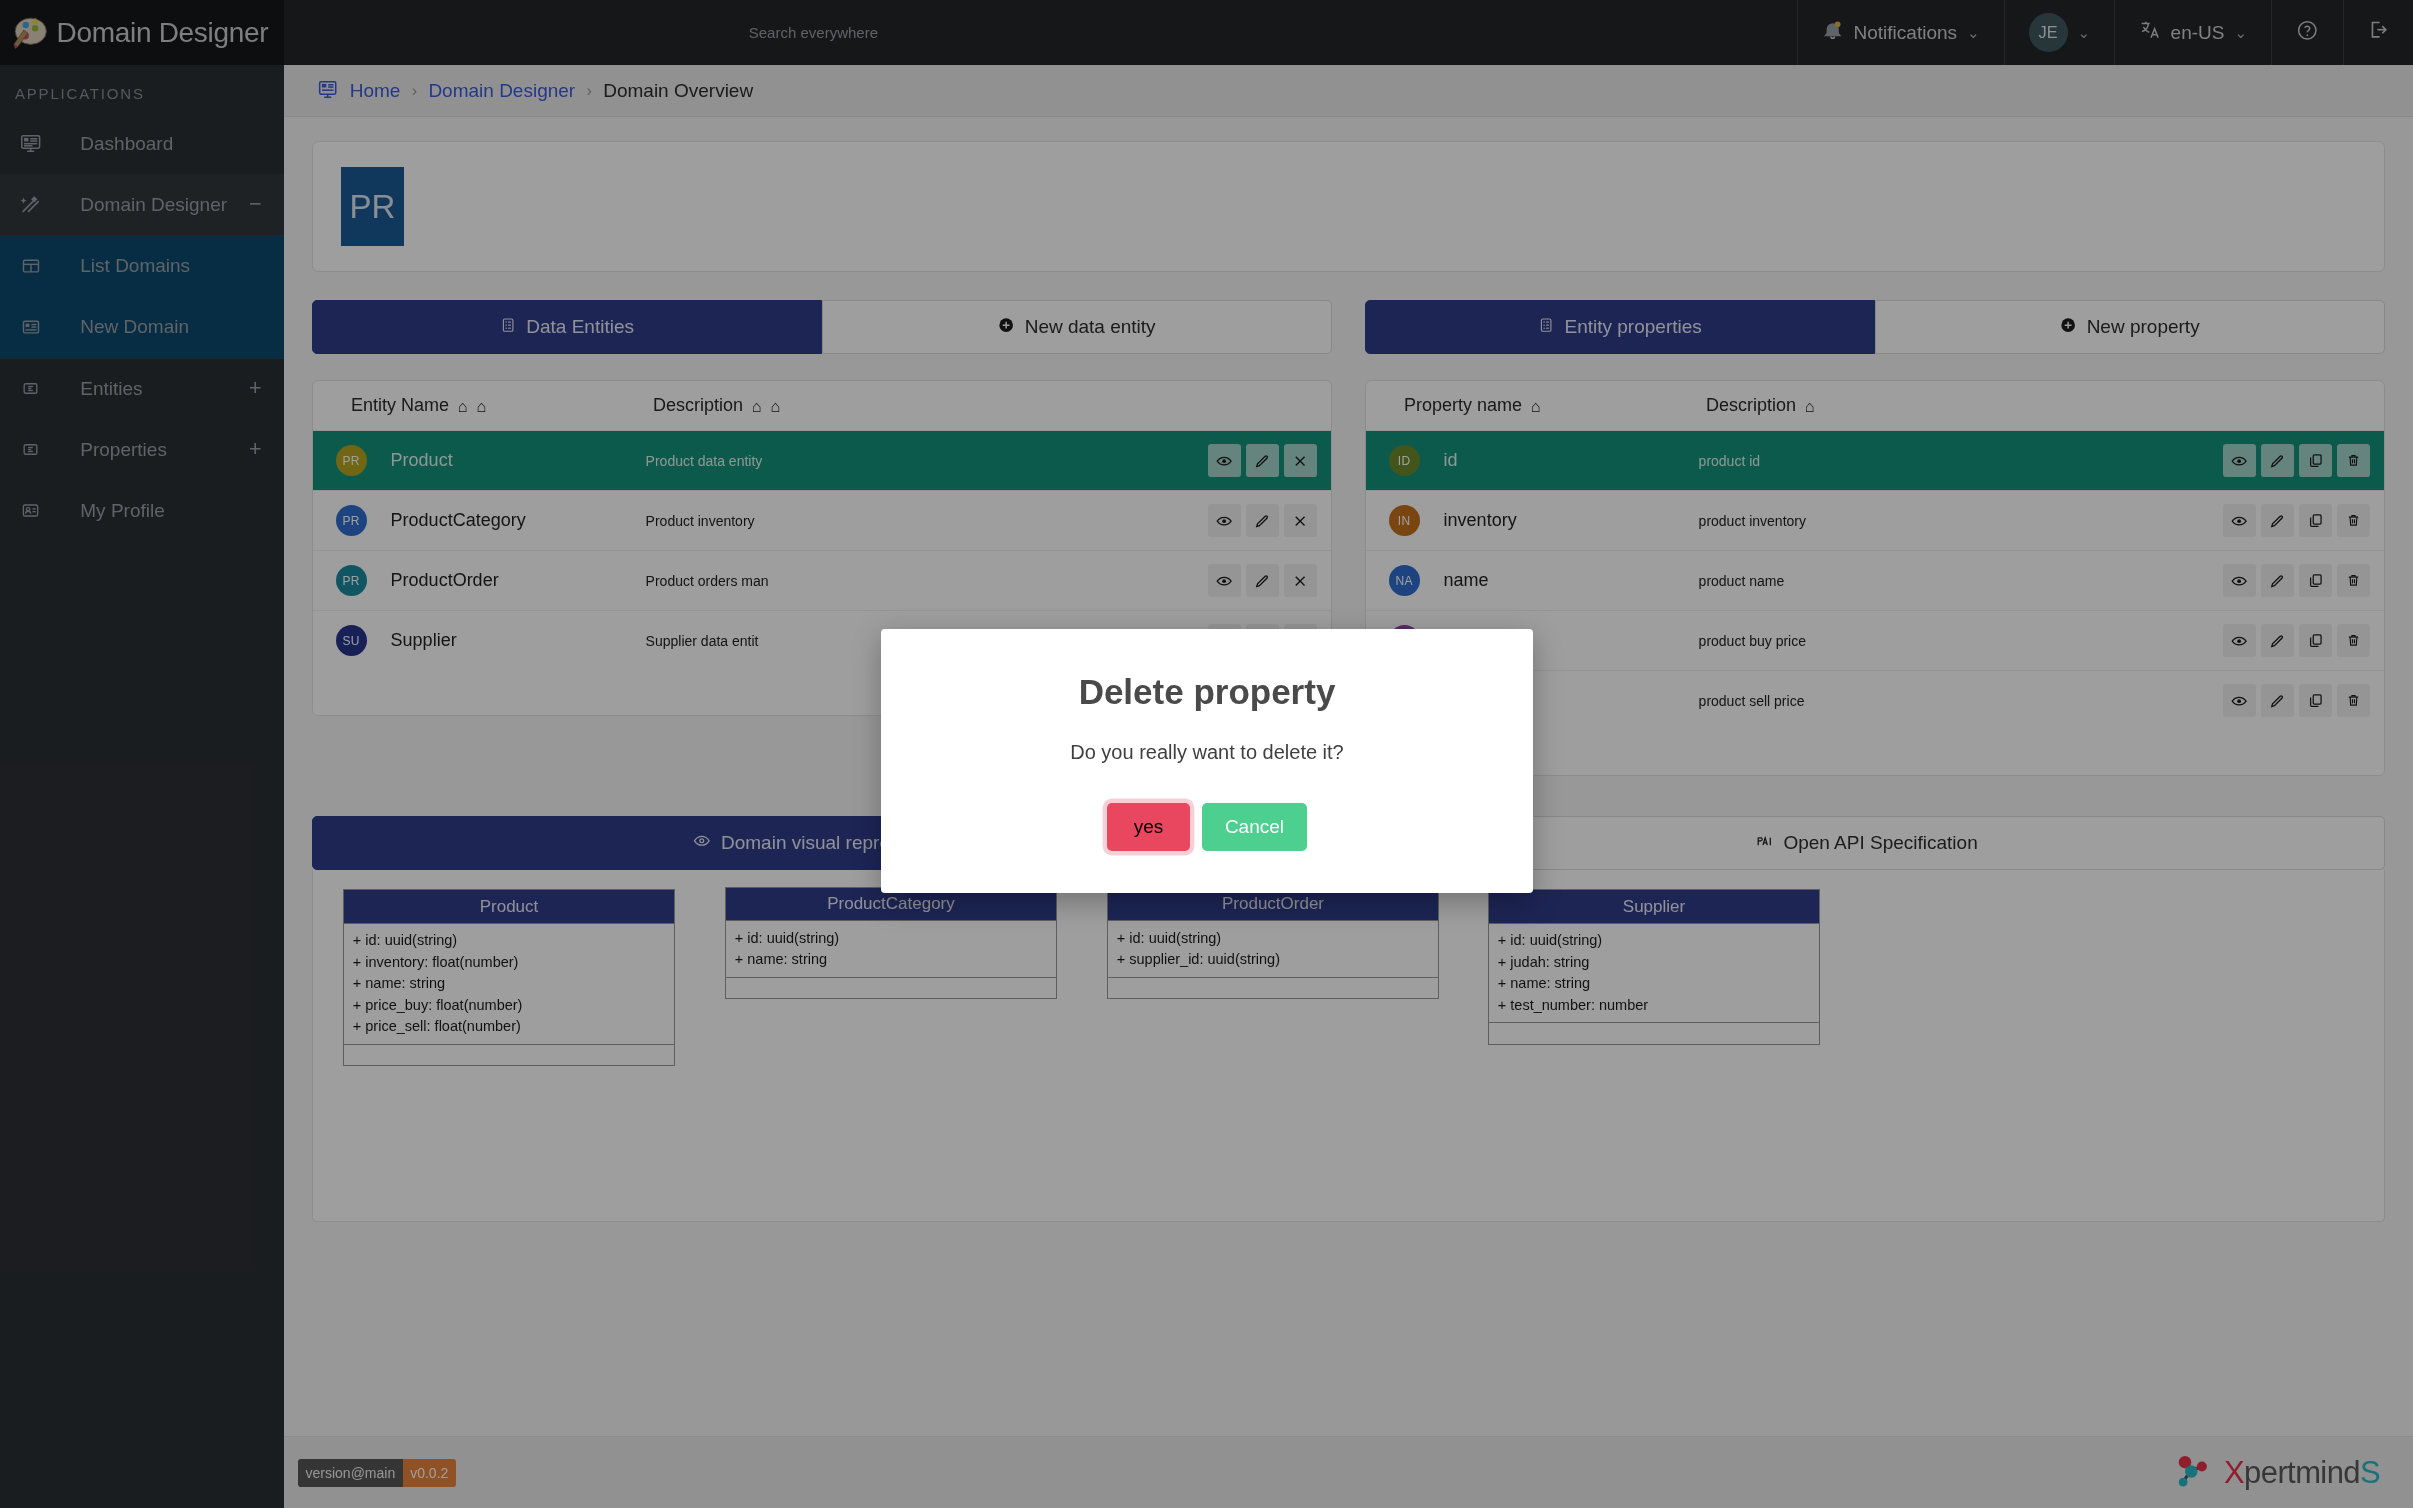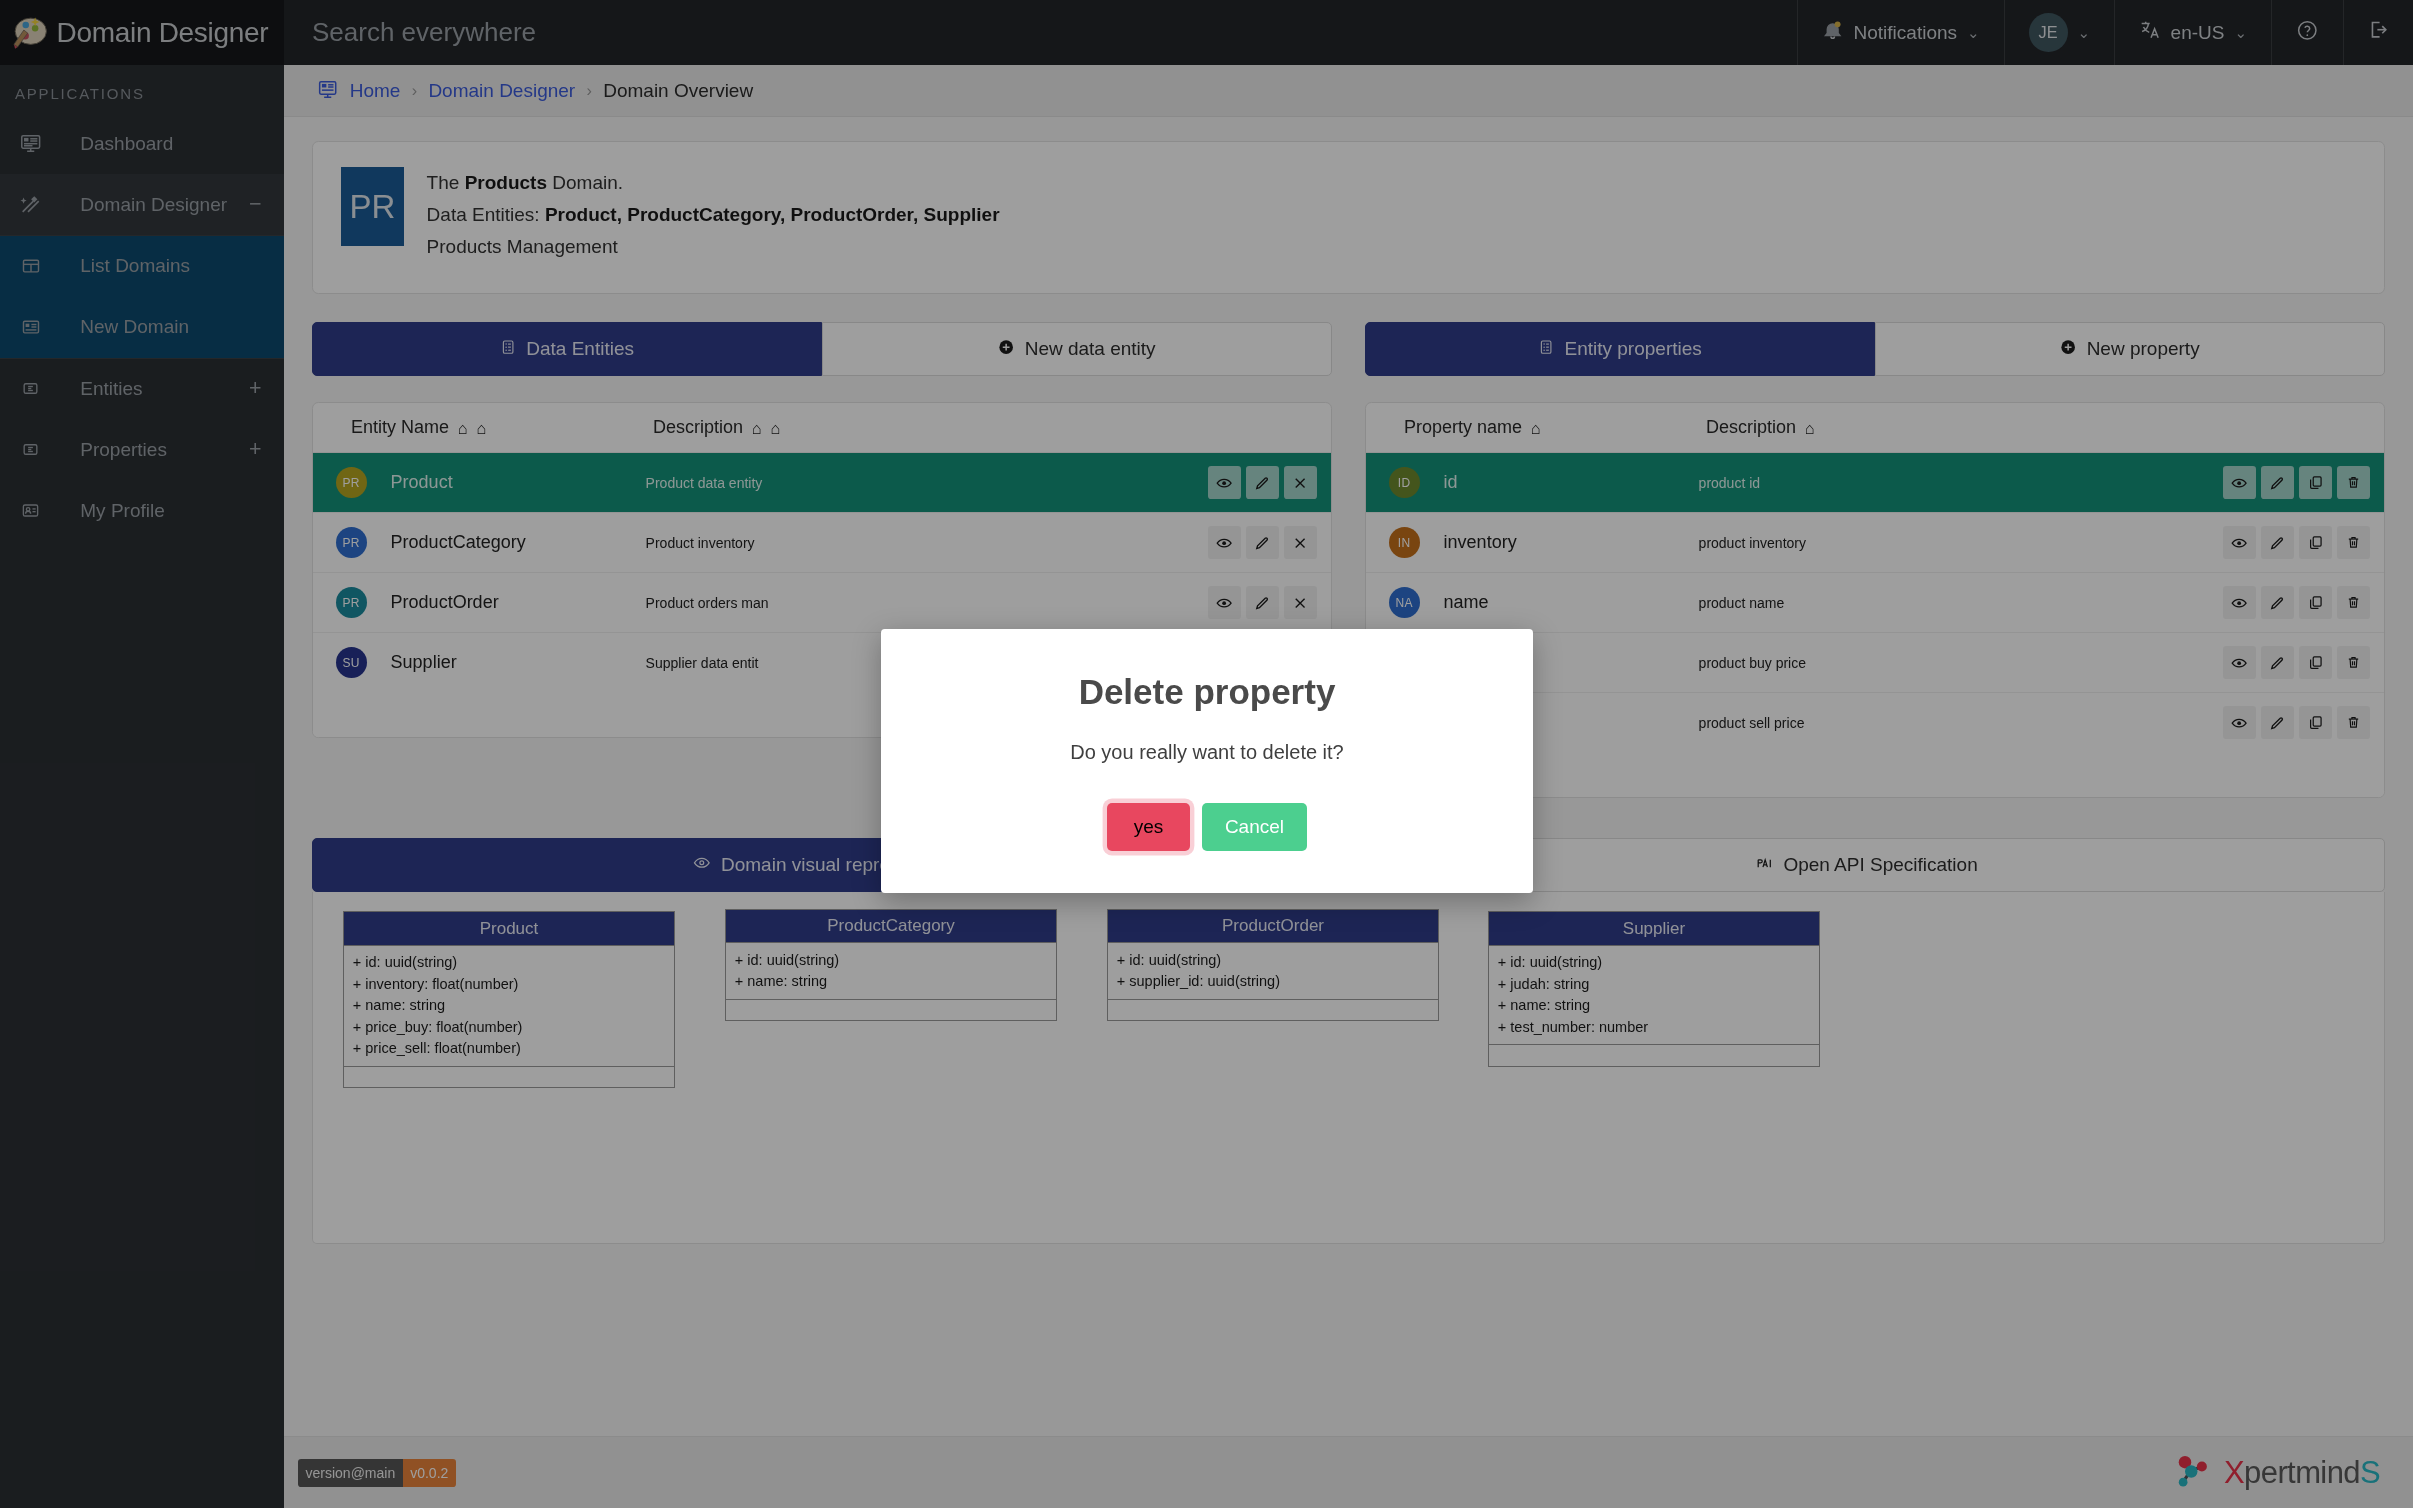--- a/index.html
+++ b/index.html
@@ -47,21 +47,21 @@
   .nav-divider { height: 0.6px; background: #3b4045; }
 
   
   #topbar {
     position: absolute; left: 284px; top: 0; right: 0; height: 65px;
     background: #232629; display: flex; align-items: stretch; z-index: 20;
   }
   #search-wrap { flex: 1; display: flex; align-items: center; padding-left: 28px; }
   #search-input {
     background: transparent; border: none; outline: none;
-    color: #14b8a6; font-size: 26px; font-family: inherit; width: 566px;
+    color: #14b8a6; font-size: 15px; font-family: inherit; width: 566px; text-align: right;
   }
   #search-input::placeholder { color: #9aa0a6; }
   .tb-cell {
     display: flex; align-items: center; justify-content: center;
     border-left: 0.6px solid #3a3e42; padding: 0 24px; gap: 10px;
     color: #ccd0d4; font-size: 19px; cursor: pointer; white-space: nowrap;
   }
   .caret { font-size: 15px; color: #b0b5ba; }
   .avatar-circle {
     width: 39px; height: 39px; border-radius: 50%; background: #3f5760;
@@ -397,29 +397,20 @@
     <span class="crumb-link">Domain Designer</span>
     <span class="crumb-sep">›</span>
     <span class="crumb-cur">Domain Overview</span>
   </nav>
 
   <main id="main">
     <div id="content">
 
       <section class="card">
         <div class="pr-badge">PR</div>
-        <div class="card-lines">
-          <div>
-            <span>The </span><b>Products</b><span> Domain.</span>
-          </div>
-          <div>
-            <span>Data Entities: </span><b>Product, ProductCategory, ProductOrder, Supplier</b>
-          </div>
-          <div>Products Management</div>
-        </div>
       </section>
 
       <div class="cols">
 
         <div class="col">
           <div class="tabs">
             <div class="tab active">
               <span>
                 <svg width="16.3" height="16.3" viewBox="0 0 24 24" fill="none" stroke="#e9ebf5" stroke-width="1.7">
                   <rect x="5" y="3" width="14" height="18" rx="2"></rect>

